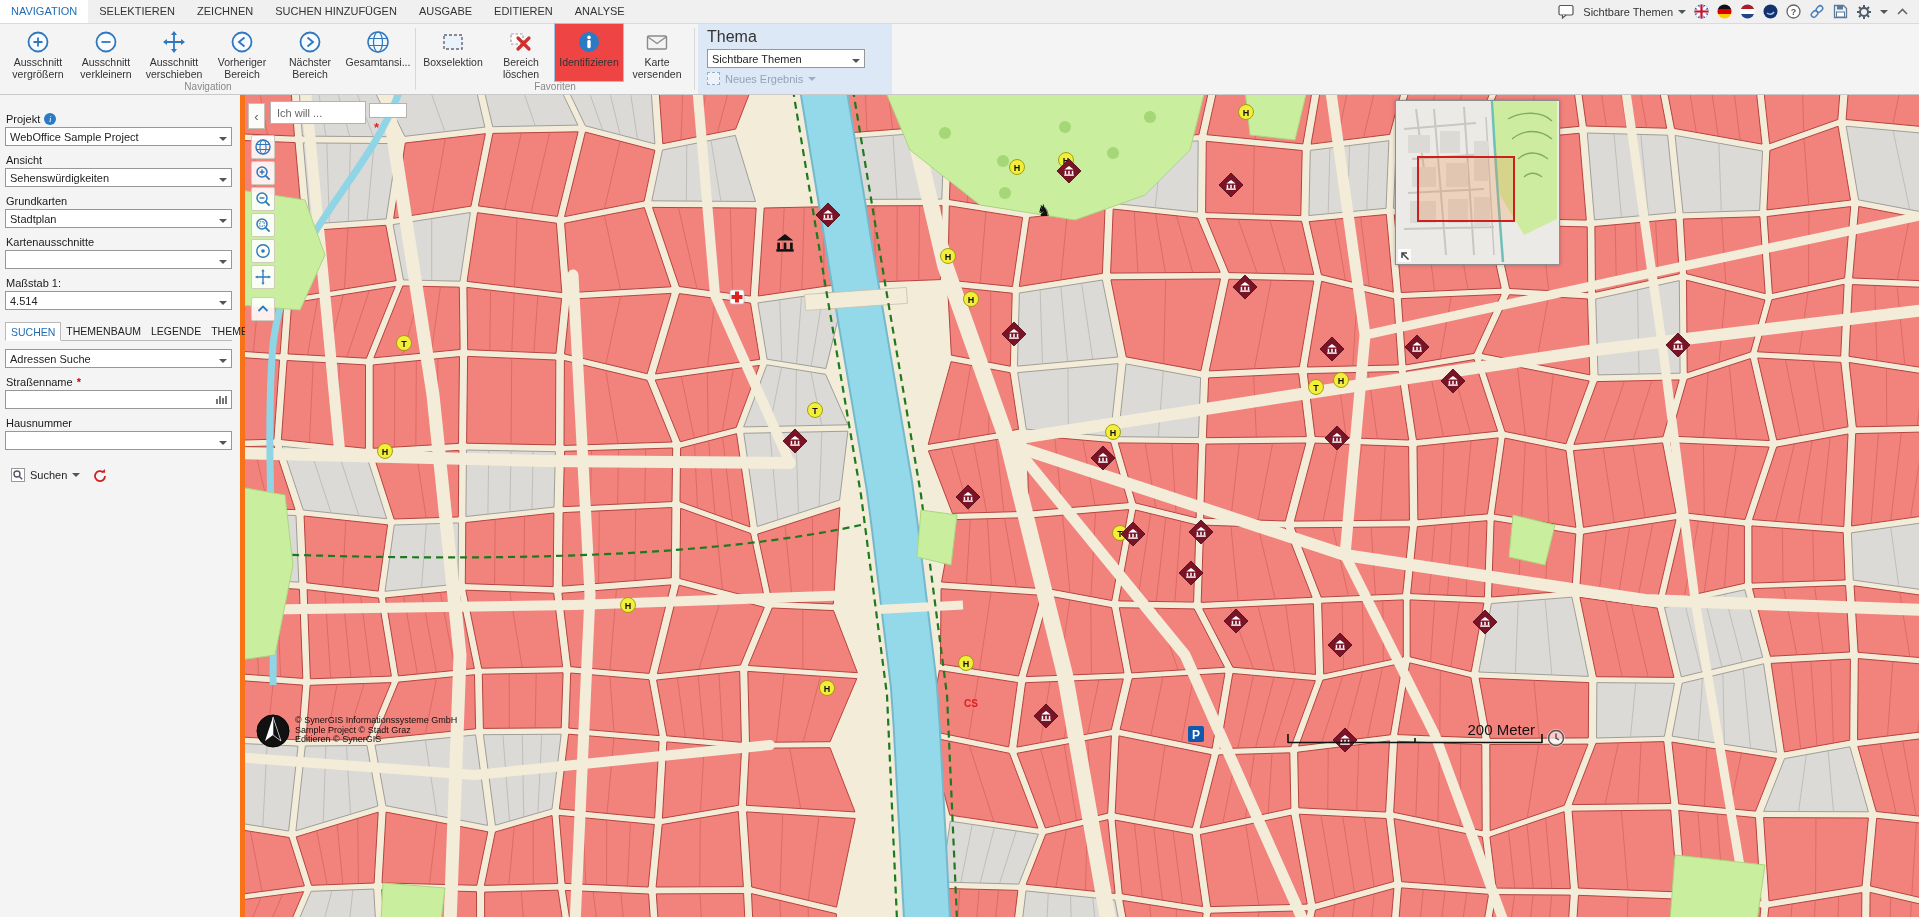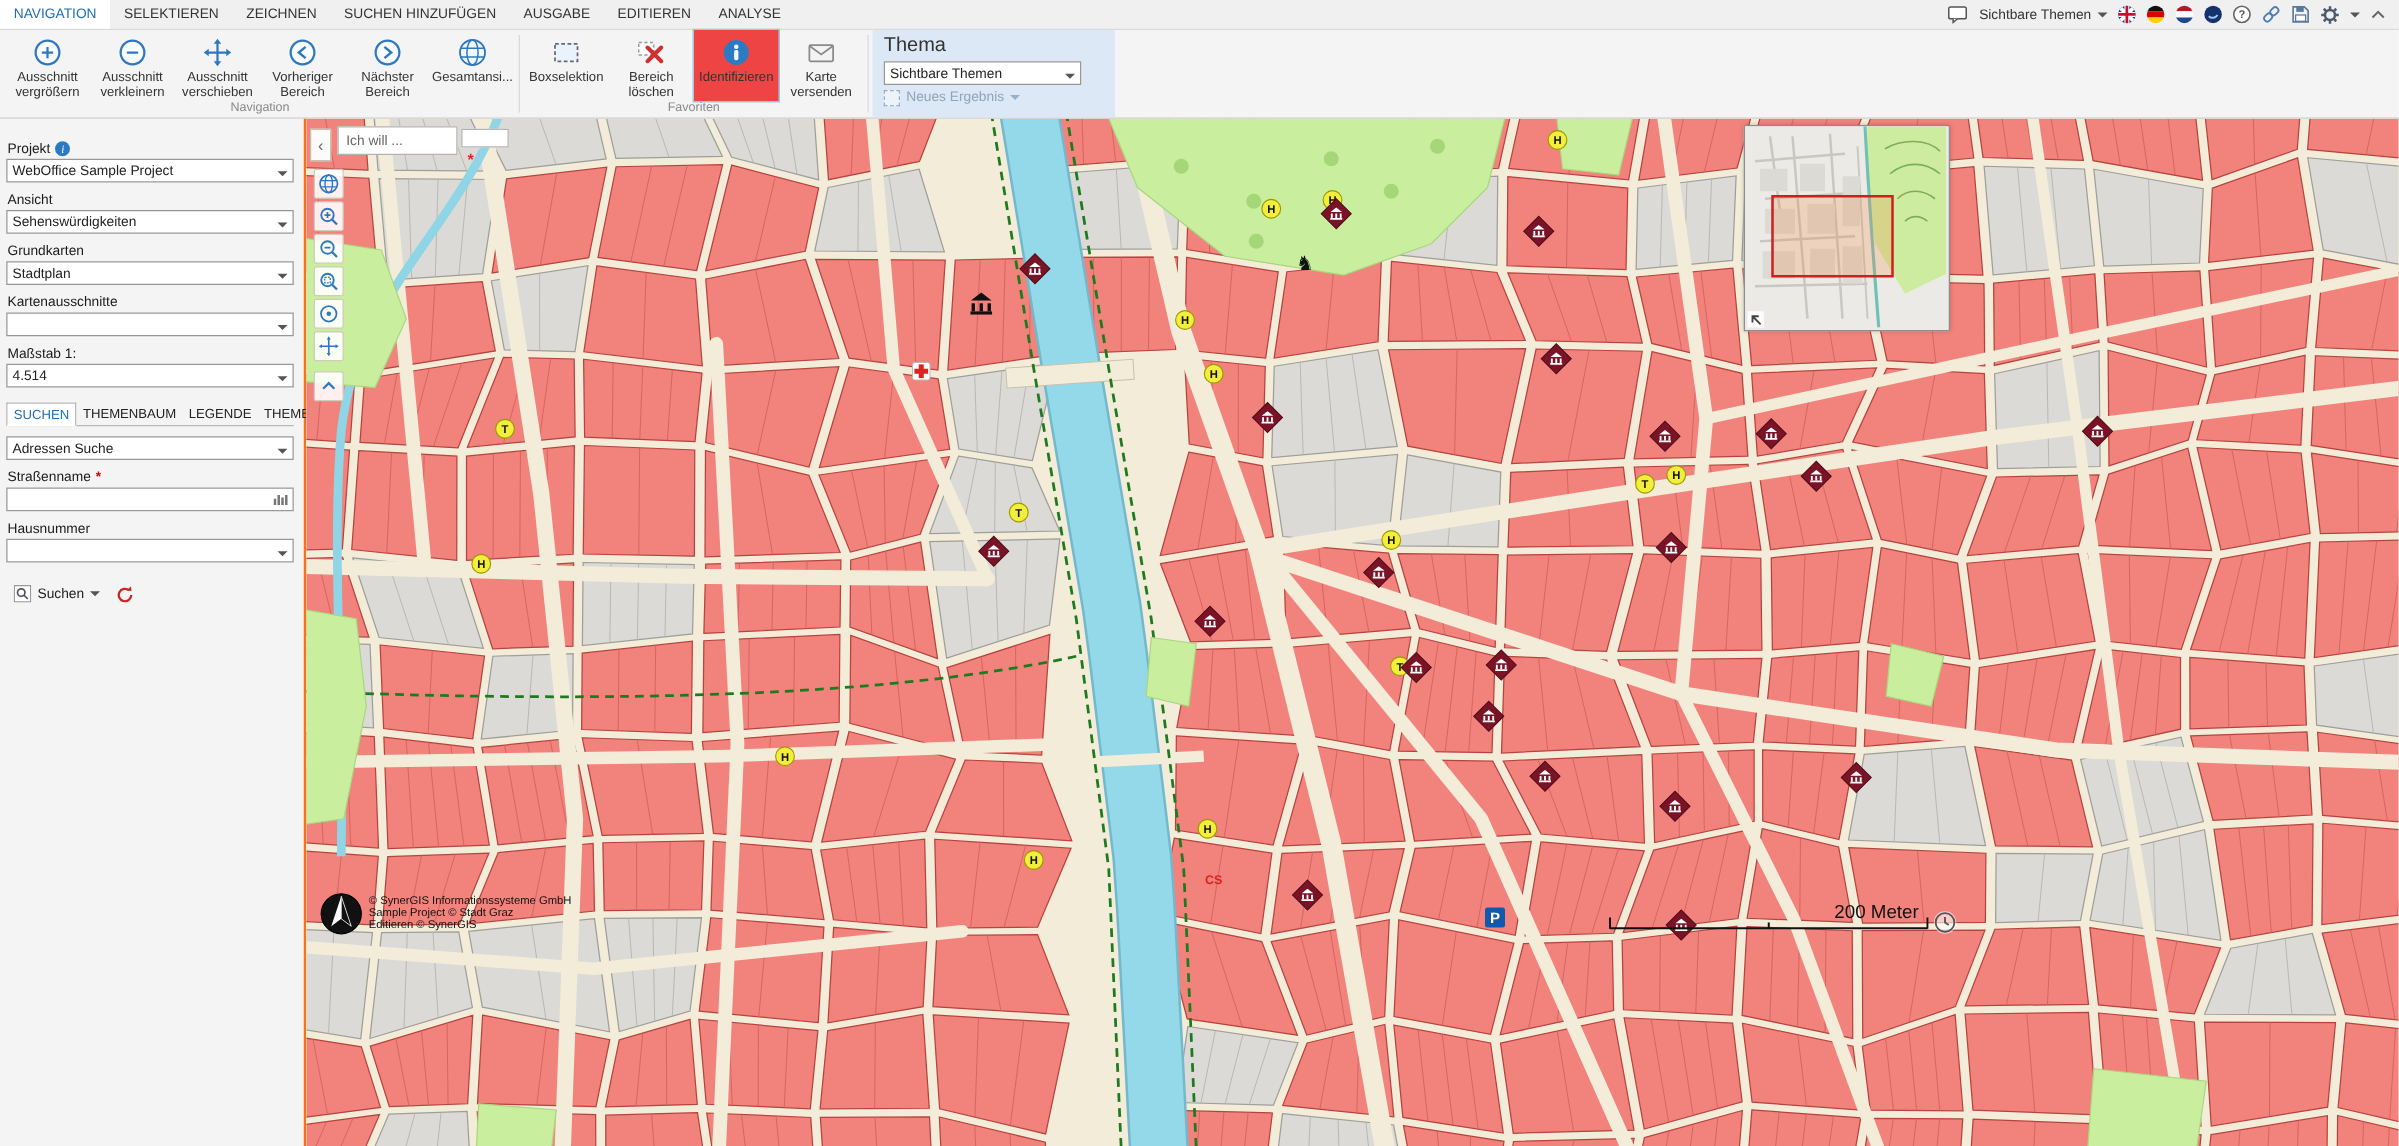--- a/index.html
+++ b/index.html
@@ -20,30 +20,30 @@
   .rgroup{display:flex;flex-direction:column}
   .rbtns{display:flex;flex:1}
   .rlabel{text-align:center;font-size:10px;color:#888;padding-bottom:2px}
   .rbtn{width:68px;display:flex;flex-direction:column;align-items:center;padding-top:4px;
         font-size:10.5px;color:#333;text-align:center;line-height:1.15;cursor:pointer;box-sizing:border-box}
   .rbtn .ic{height:28px;display:flex;align-items:center;justify-content:center}
   .rbtn.sel{background:#ef4444;outline:1px solid #9cc3e8}
   .rsep{width:1px;background:#d8d8d8;margin:4px 3px}
   .thema{width:176px;background:#dce8f6;padding:4px 9px 2px;box-sizing:content-box}
   .thema .tlabel{font-size:16px;color:#333;margin-bottom:3px}
-  .newres{display:flex;align-items:flex-start;gap:5px;margin-top:4px;color:#93a3b6;font-size:11px;cursor:default}
+  .newres{display:flex;align-items:center;gap:5px;margin-top:4px;color:#93a3b6;font-size:11px;cursor:default}
   .newres .dash{width:11px;height:11px;border:1px dashed #9ab0c8;background:#eef3fa}
   .newres .caret{border-top-color:#9ab0c8}
   
   .wo-select,.wo-input{height:19px;background:#fff;border:1px solid #979797;display:flex;align-items:center;
         padding:0 4px;font-size:11px;color:#222;box-sizing:border-box;cursor:pointer}
   .wo-select .car{margin-left:auto;width:0;height:0;border:4px solid transparent;border-top-color:#555;margin-top:8px}
   
   .sidebar{position:absolute;left:0;top:95px;width:245px;height:822px;background:#f4f4f4;
-           border-right:2px solid #f97316;box-sizing:border-box;padding:10px 8px 0 5px;font-size:11px}
+           border-right:5px solid #f97316;box-sizing:border-box;padding:10px 8px 0 5px;font-size:11px}
   .flabel{margin:8px 0 2px 1px;color:#1a1a1a;display:flex;align-items:center;gap:4px}
   .req{color:#c00;font-weight:bold}
   .infoc{width:12px;height:12px;border-radius:50%;background:#2a7bc4;color:#fff;font-size:9px;
          display:inline-flex;align-items:center;justify-content:center;font-style:italic;font-family:"Liberation Serif",serif}
   .stabs{display:flex;border-bottom:1px solid #b9b9b9;margin:12px 0 8px;font-size:10.5px}
   .stab{padding:3px 5px 2px;color:#222;cursor:pointer}
   .stab.active{color:#1f6cb5;background:#fff;border:1px solid #b9b9b9;border-bottom:1px solid #fff;margin-bottom:-1px}
   .suchrow{display:flex;align-items:center;gap:6px;margin-top:16px}
   .suchbtn{display:inline-flex;align-items:center;gap:5px;padding:2px 6px;background:#f4f4f4;cursor:pointer;font-size:11px}
   .pickicon{margin-left:auto;display:flex;gap:1px;align-items:flex-end}

